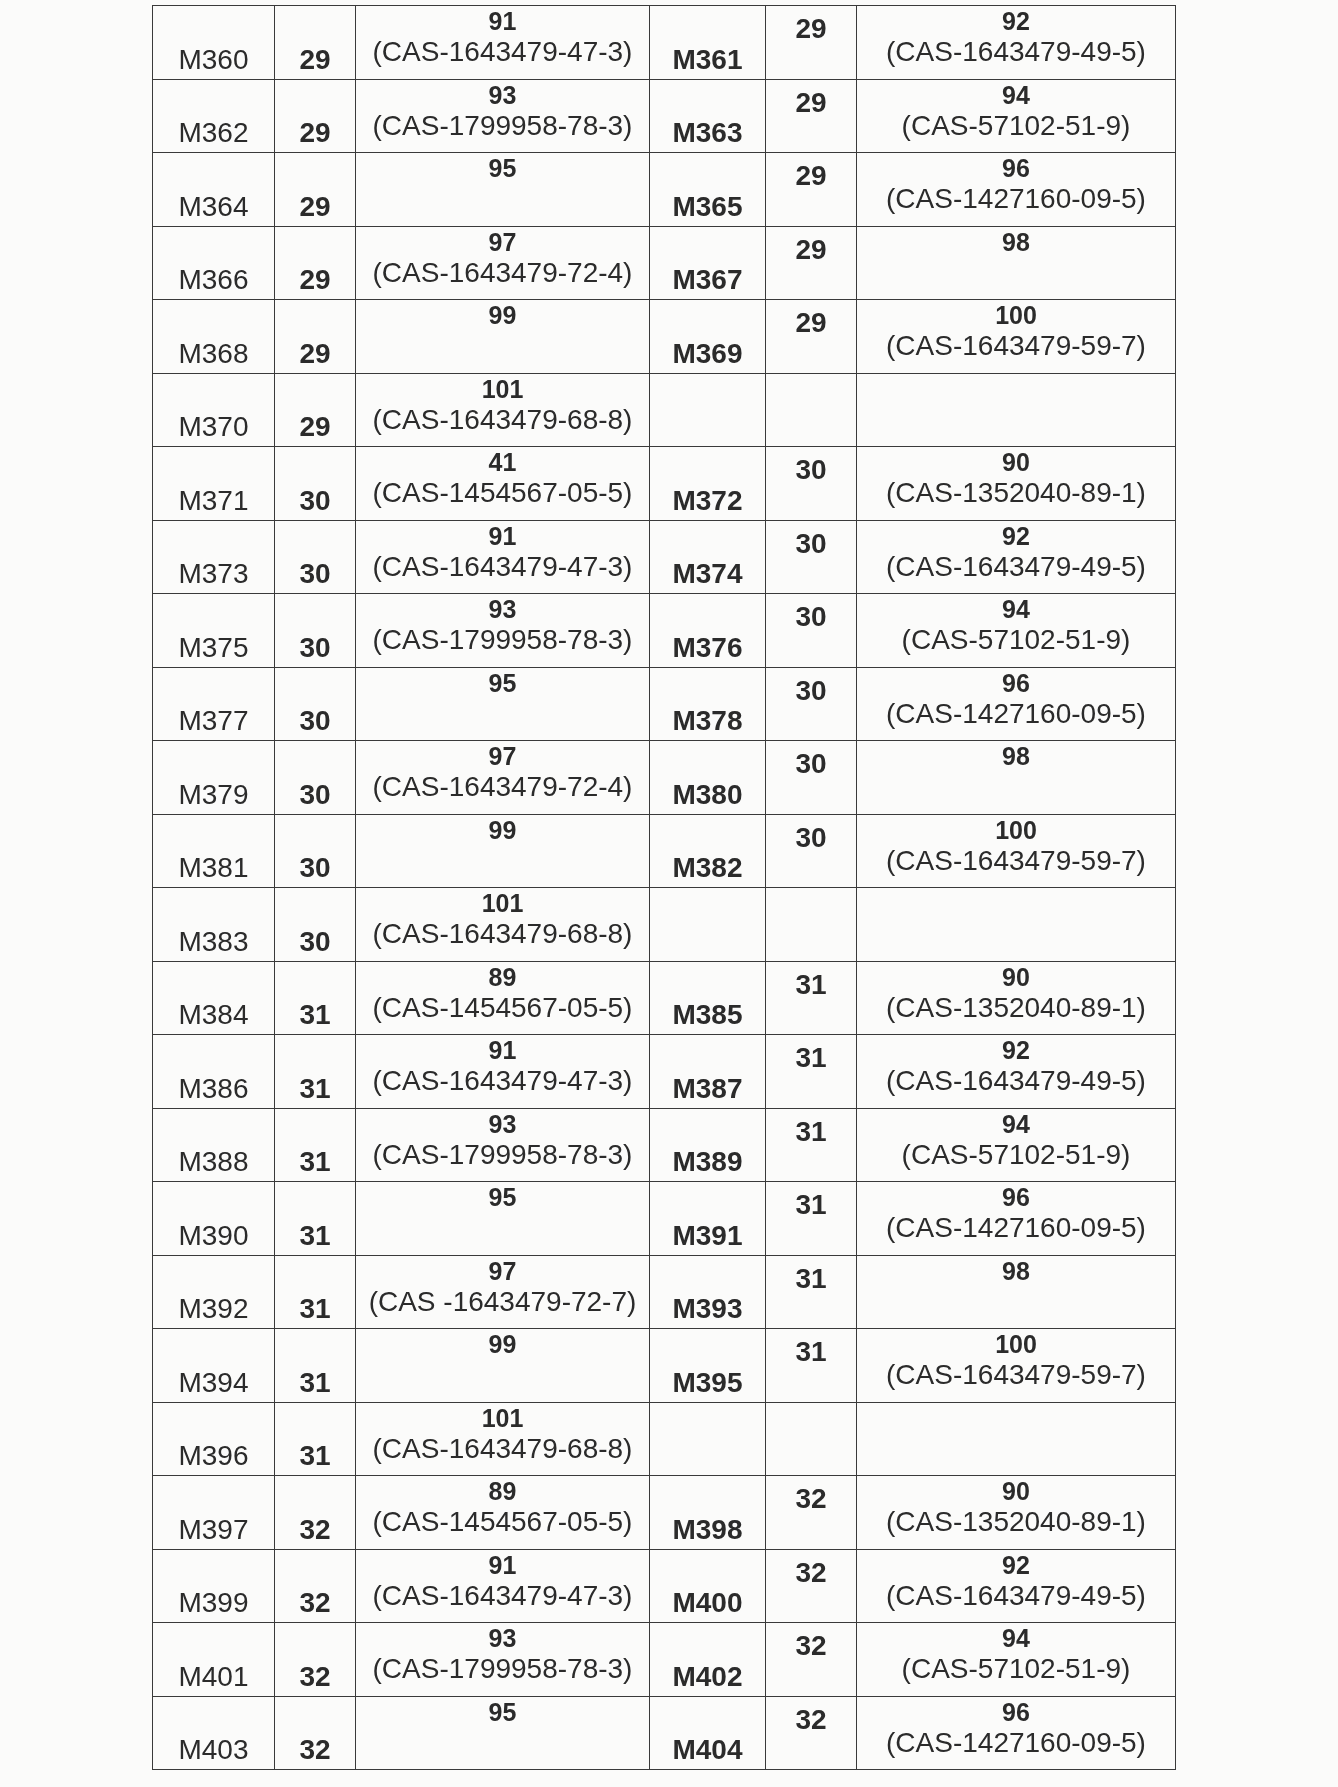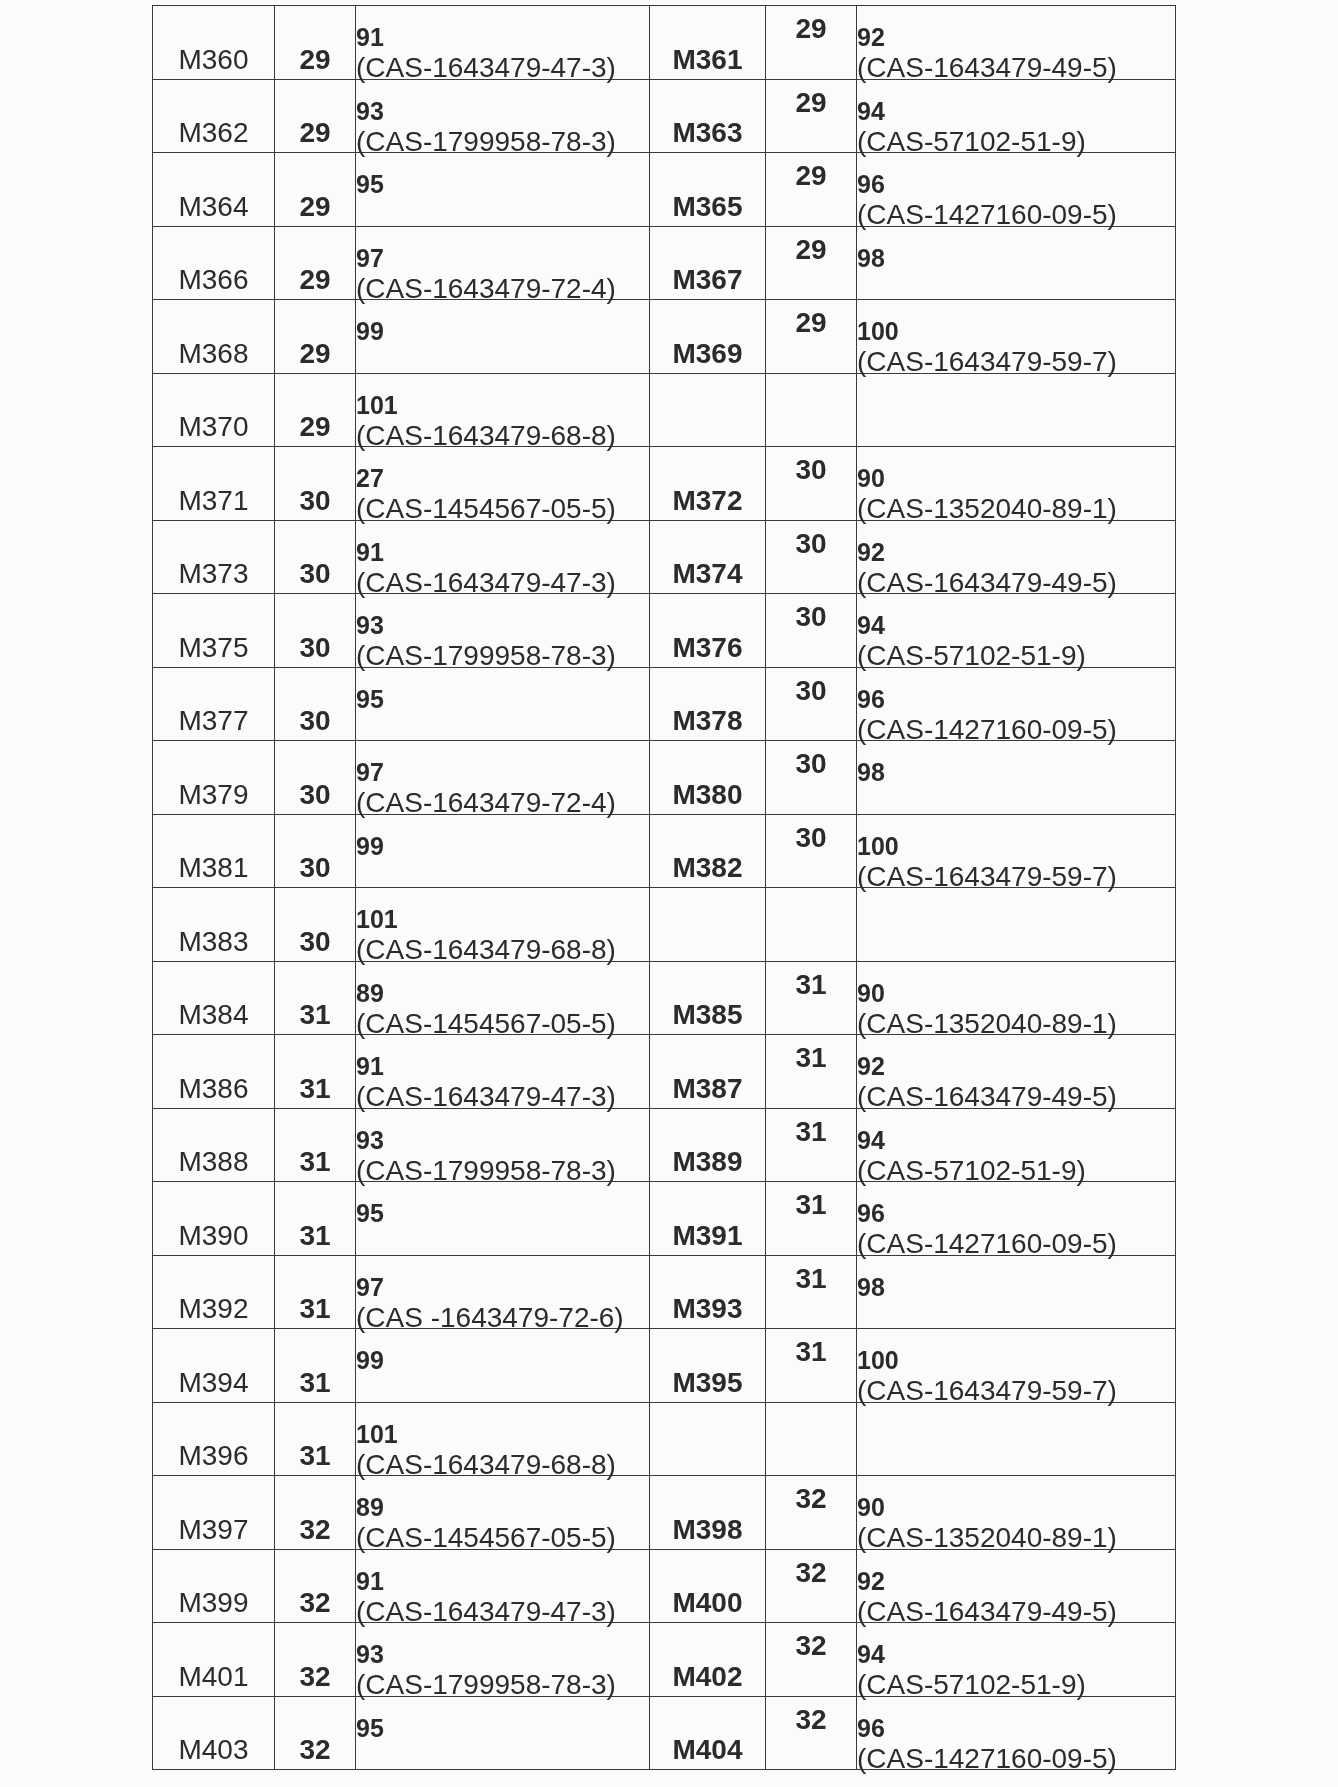--- a/index.html
+++ b/index.html
@@ -22,21 +22,21 @@
   .c6 { width:318px;margin-top:39px; }
   .mid {
     position:absolute; left:0; right:0; bottom:4px; text-align:center;
     font-size:28px; line-height:30px;
   }
   .bold-bottom { font-weight:bold; }
   .bold-top {
     position:absolute; left:0; right:0; top:8px; text-align:center;
     font-size:28px; font-weight:bold; line-height:30px;
   }
-  .cmpd { position:absolute; left:0; right:0; top:16px; }
+  .cmpd { position:absolute; left:0; right:0; top:0; text-align:center; }
   .cmpd .num { font-size:25px; font-weight:bold; line-height:30px; display:block; }
   .cmpd .cas { font-size:28px; line-height:32px; display:block; white-space:nowrap; }
 </style>
 </head>
 <body>
 
 <table class="doc">
   <colgroup>
     <col class="c1">
       <col class="c2">
@@ -204,21 +204,21 @@
       </tr>
       <tr>
         <td class="c1">
           <div class="mid">M371</div>
         </td>
         <td class="c2">
           <div class="mid bold-bottom">30</div>
         </td>
         <td class="c3">
           <div class="cmpd">
-            <span class="num">27</span>
+            <span class="num">41</span>
             <span class="cas">(CAS-1454567-05-5)</span>
           </div>
         </td>
         <td class="c4">
           <div class="mid">M372</div>
         </td>
         <td class="c5">
           <div class="bold-top">30</div>
         </td>
         <td class="c6">
@@ -491,21 +491,21 @@
       <tr>
         <td class="c1">
           <div class="mid">M392</div>
         </td>
         <td class="c2">
           <div class="mid bold-bottom">31</div>
         </td>
         <td class="c3">
           <div class="cmpd">
             <span class="num">97</span>
-            <span class="cas">(CAS -1643479-72-6)</span>
+            <span class="cas">(CAS -1643479-72-7)</span>
           </div>
         </td>
         <td class="c4">
           <div class="mid">M393</div>
         </td>
         <td class="c5">
           <div class="bold-top">31</div>
         </td>
         <td class="c6">
           <div class="cmpd">

